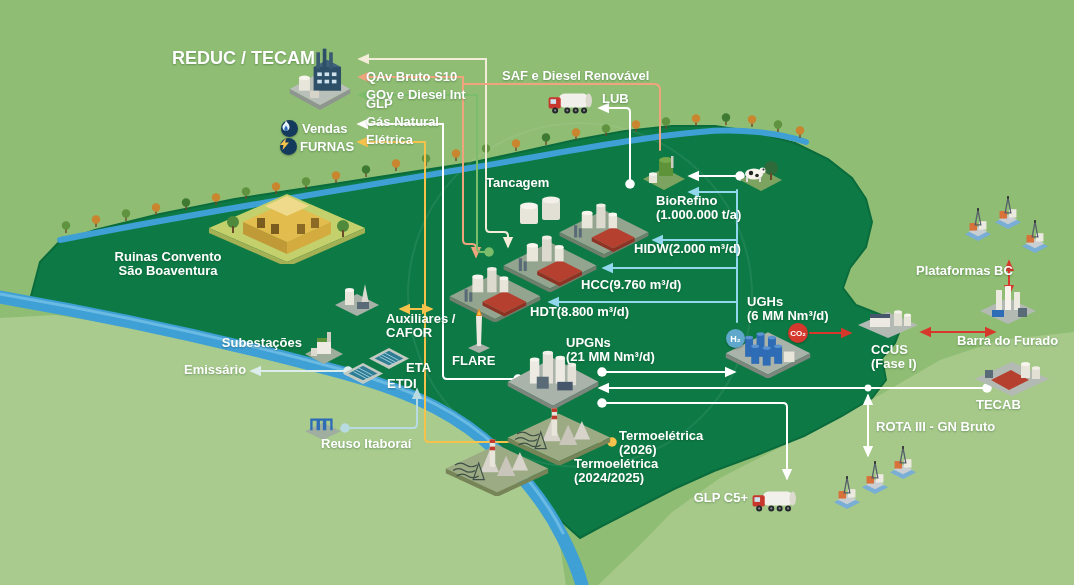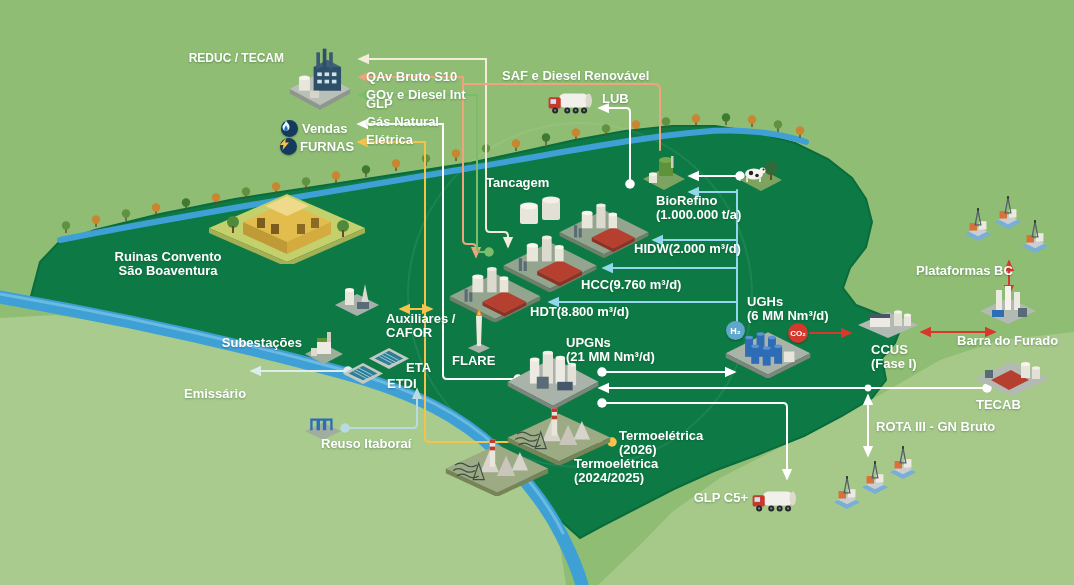--- a/index.html
+++ b/index.html
@@ -7,23 +7,23 @@
          background:#8fbd73;font-family:"Liberation Sans",sans-serif;}
   svg{position:absolute;left:0;top:0;}
   .lbl{position:absolute;color:#ffffff;font-weight:bold;font-size:13px;line-height:13.5px;
        white-space:nowrap;text-shadow:0 1px 2px rgba(15,60,30,.35);}
   .lbl .sub{display:block;}
   .r{text-align:right;}
   .c{text-align:center;white-space:normal;}
   .badge{position:absolute;border-radius:50%;display:flex;align-items:center;justify-content:center;
          color:#fff;font-weight:bold;box-shadow:0 1px 2px rgba(0,0,0,.3);}
   .navy{background:#143a5c;width:17px;height:17px;}
-  .h2b{background:#5fa8cc;width:19px;height:19px;font-size:9px;}
+  .h2b{background:#5fa8cc;width:19px;height:19px;font-size:9px;margin-top:8px;}
   .co2b{background:#d5382c;width:20px;height:20px;font-size:8px;}
-  .big{font-size:12px;}
+  .big{font-size:18px;}
 </style>
 </head>
 <body>
 
 <div id="stage">
 
 <svg width="1074" height="585" viewBox="0 0 1074 585">
 
   <polygon fill="#a9cb8e" points="0,318 55,315 120,325 200,340 275,356 345,376 405,397 455,423 495,452 525,482 548,512 560,545 566,585 0,585"></polygon>
   <polygon fill="#a6c98a" points="598,585 640,545 672,512 720,478 775,450 835,420 885,392 940,360 1000,340 1074,332 1074,585"></polygon>
@@ -448,21 +448,21 @@
 <div class="lbl" style="left:530px;top:305px;">HDT(8.800 m³/d)</div>
 <div class="lbl c" style="left:92px;top:250px;width:152px;">
   <span class="sub">Ruinas Convento</span>
   <span class="sub">São Boaventura</span>
 </div>
 <div class="lbl" style="left:386px;top:312px;">
   <span class="sub">Auxiliares /</span>
   <span class="sub">CAFOR</span>
 </div>
 <div class="lbl r" style="left:218px;top:336px;width:84px;">Subestações</div>
-<div class="lbl" style="left:184px;top:363px;margin-top:24px;">Emissário</div>
+<div class="lbl" style="left:184px;top:363px;">Emissário</div>
 <div class="lbl" style="left:406px;top:361px;">ETA</div>
 <div class="lbl" style="left:376px;top:377px;padding-left:11px;">ETDI</div>
 <div class="lbl" style="left:452px;top:354px;">FLARE</div>
 <div class="lbl" style="left:566px;top:336px;">
   <span class="sub">UPGNs</span>
   <span class="sub">(21 MM Nm³/d)</span>
 </div>
 <div class="lbl" style="left:747px;top:295px;">
   <span class="sub">UGHs</span>
   <span class="sub">(6 MM Nm³/d)</span>

